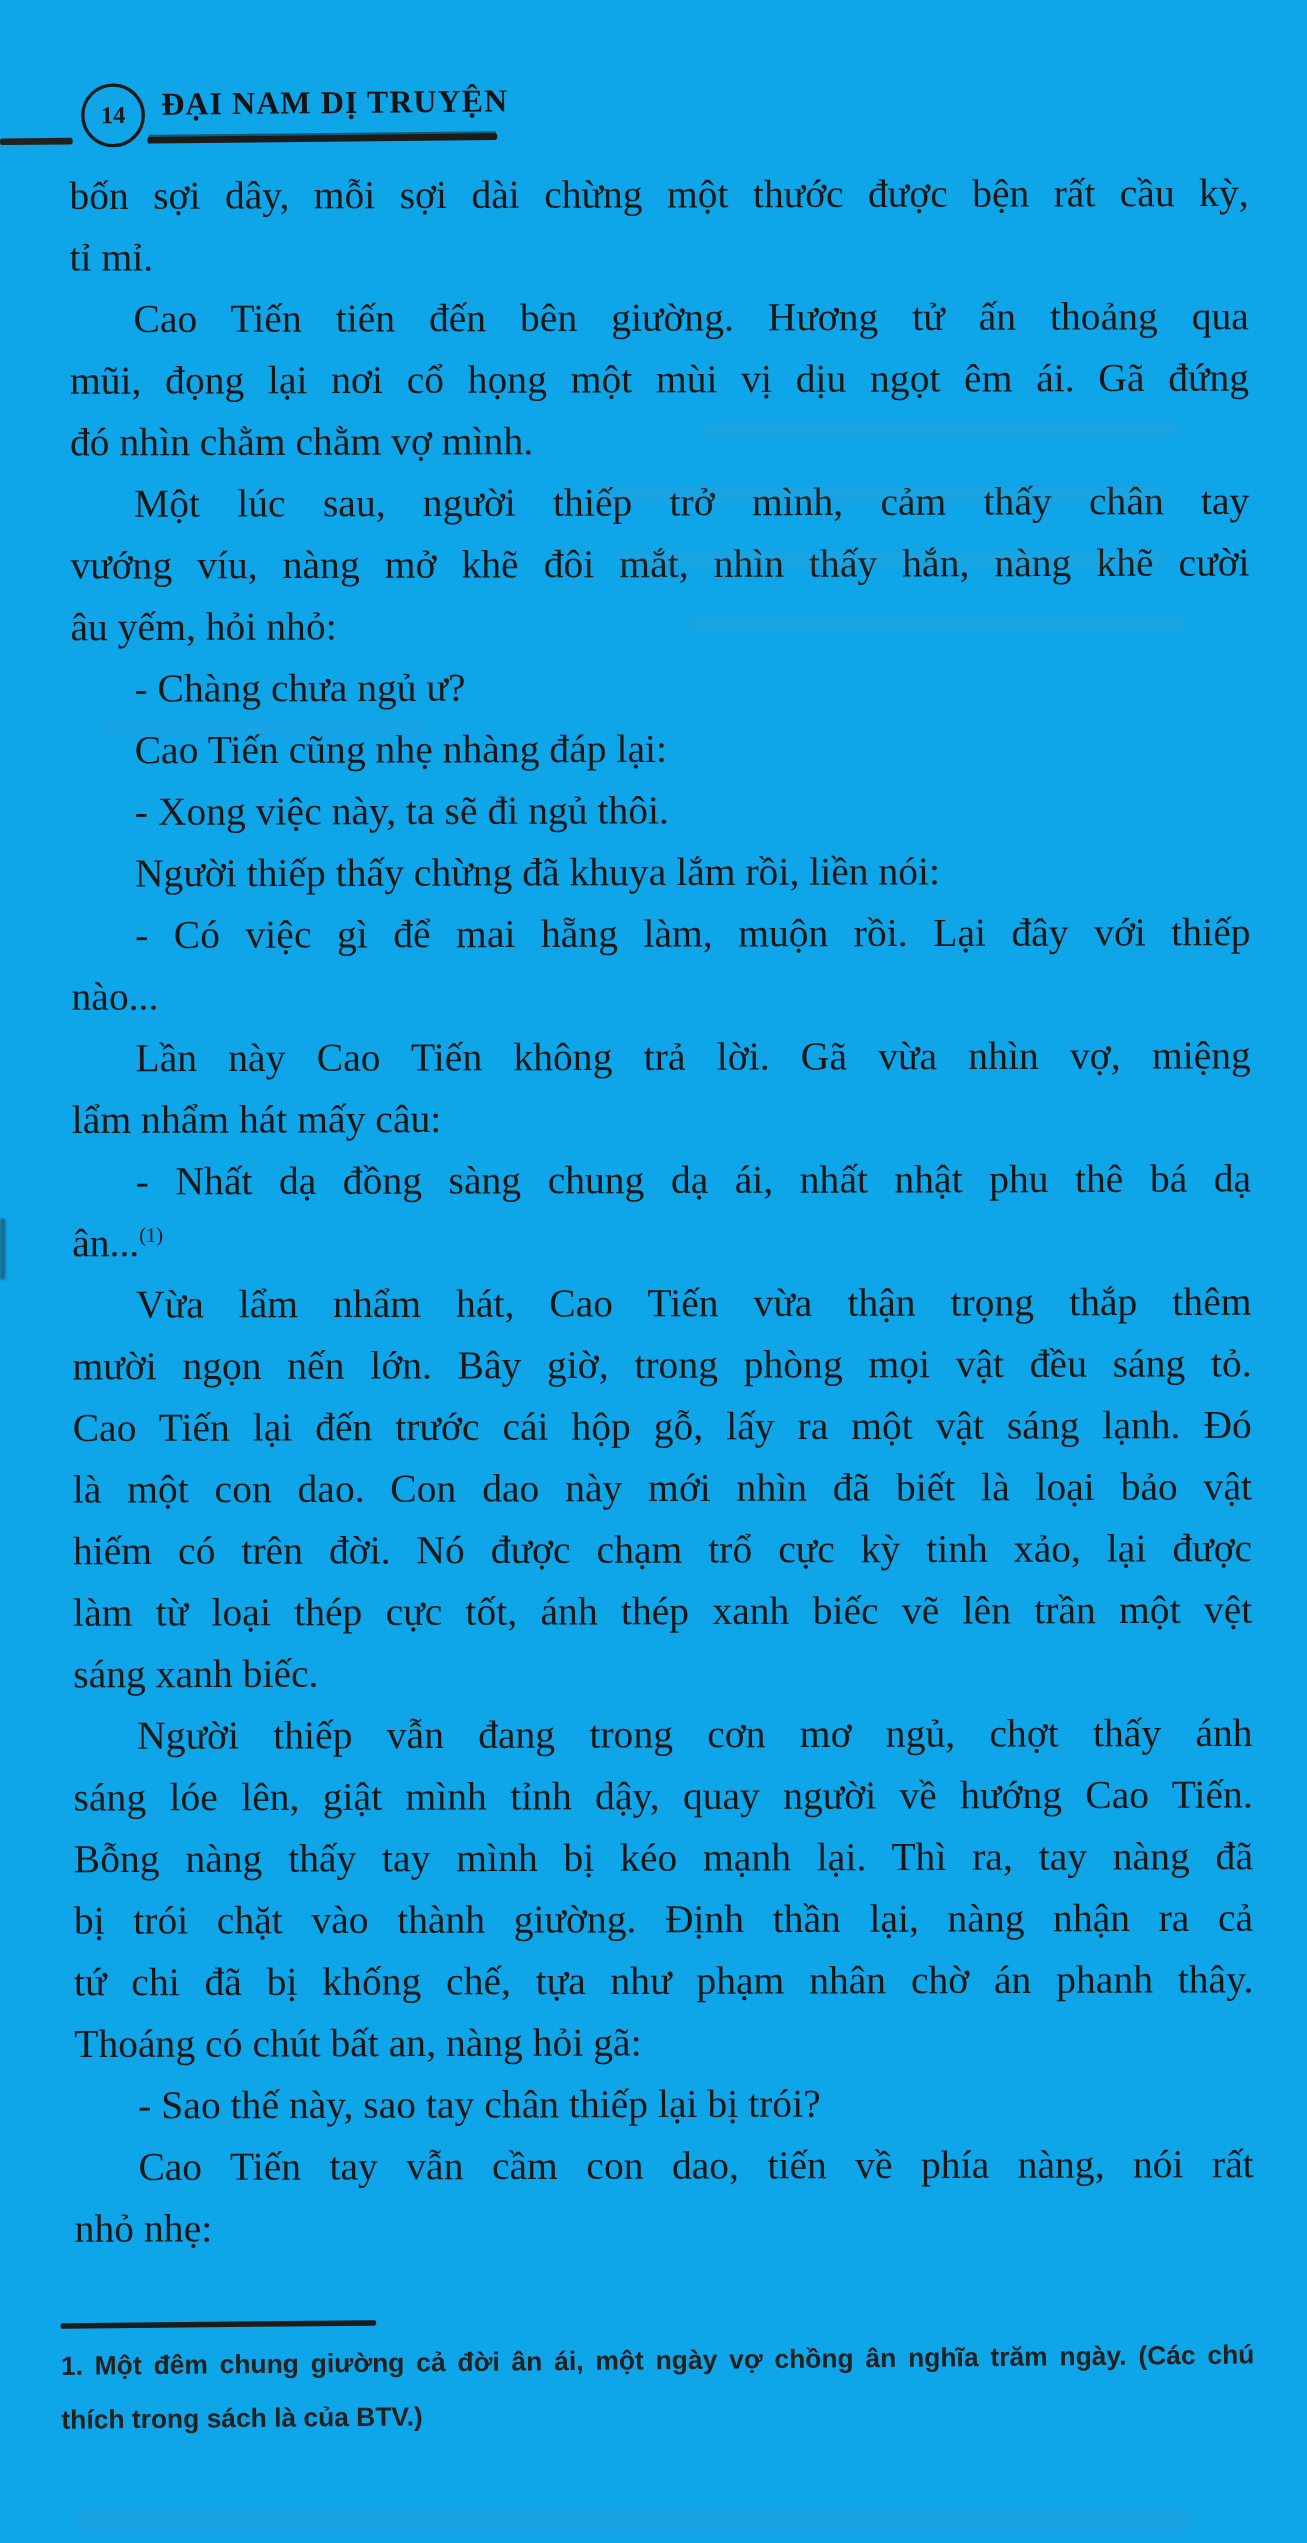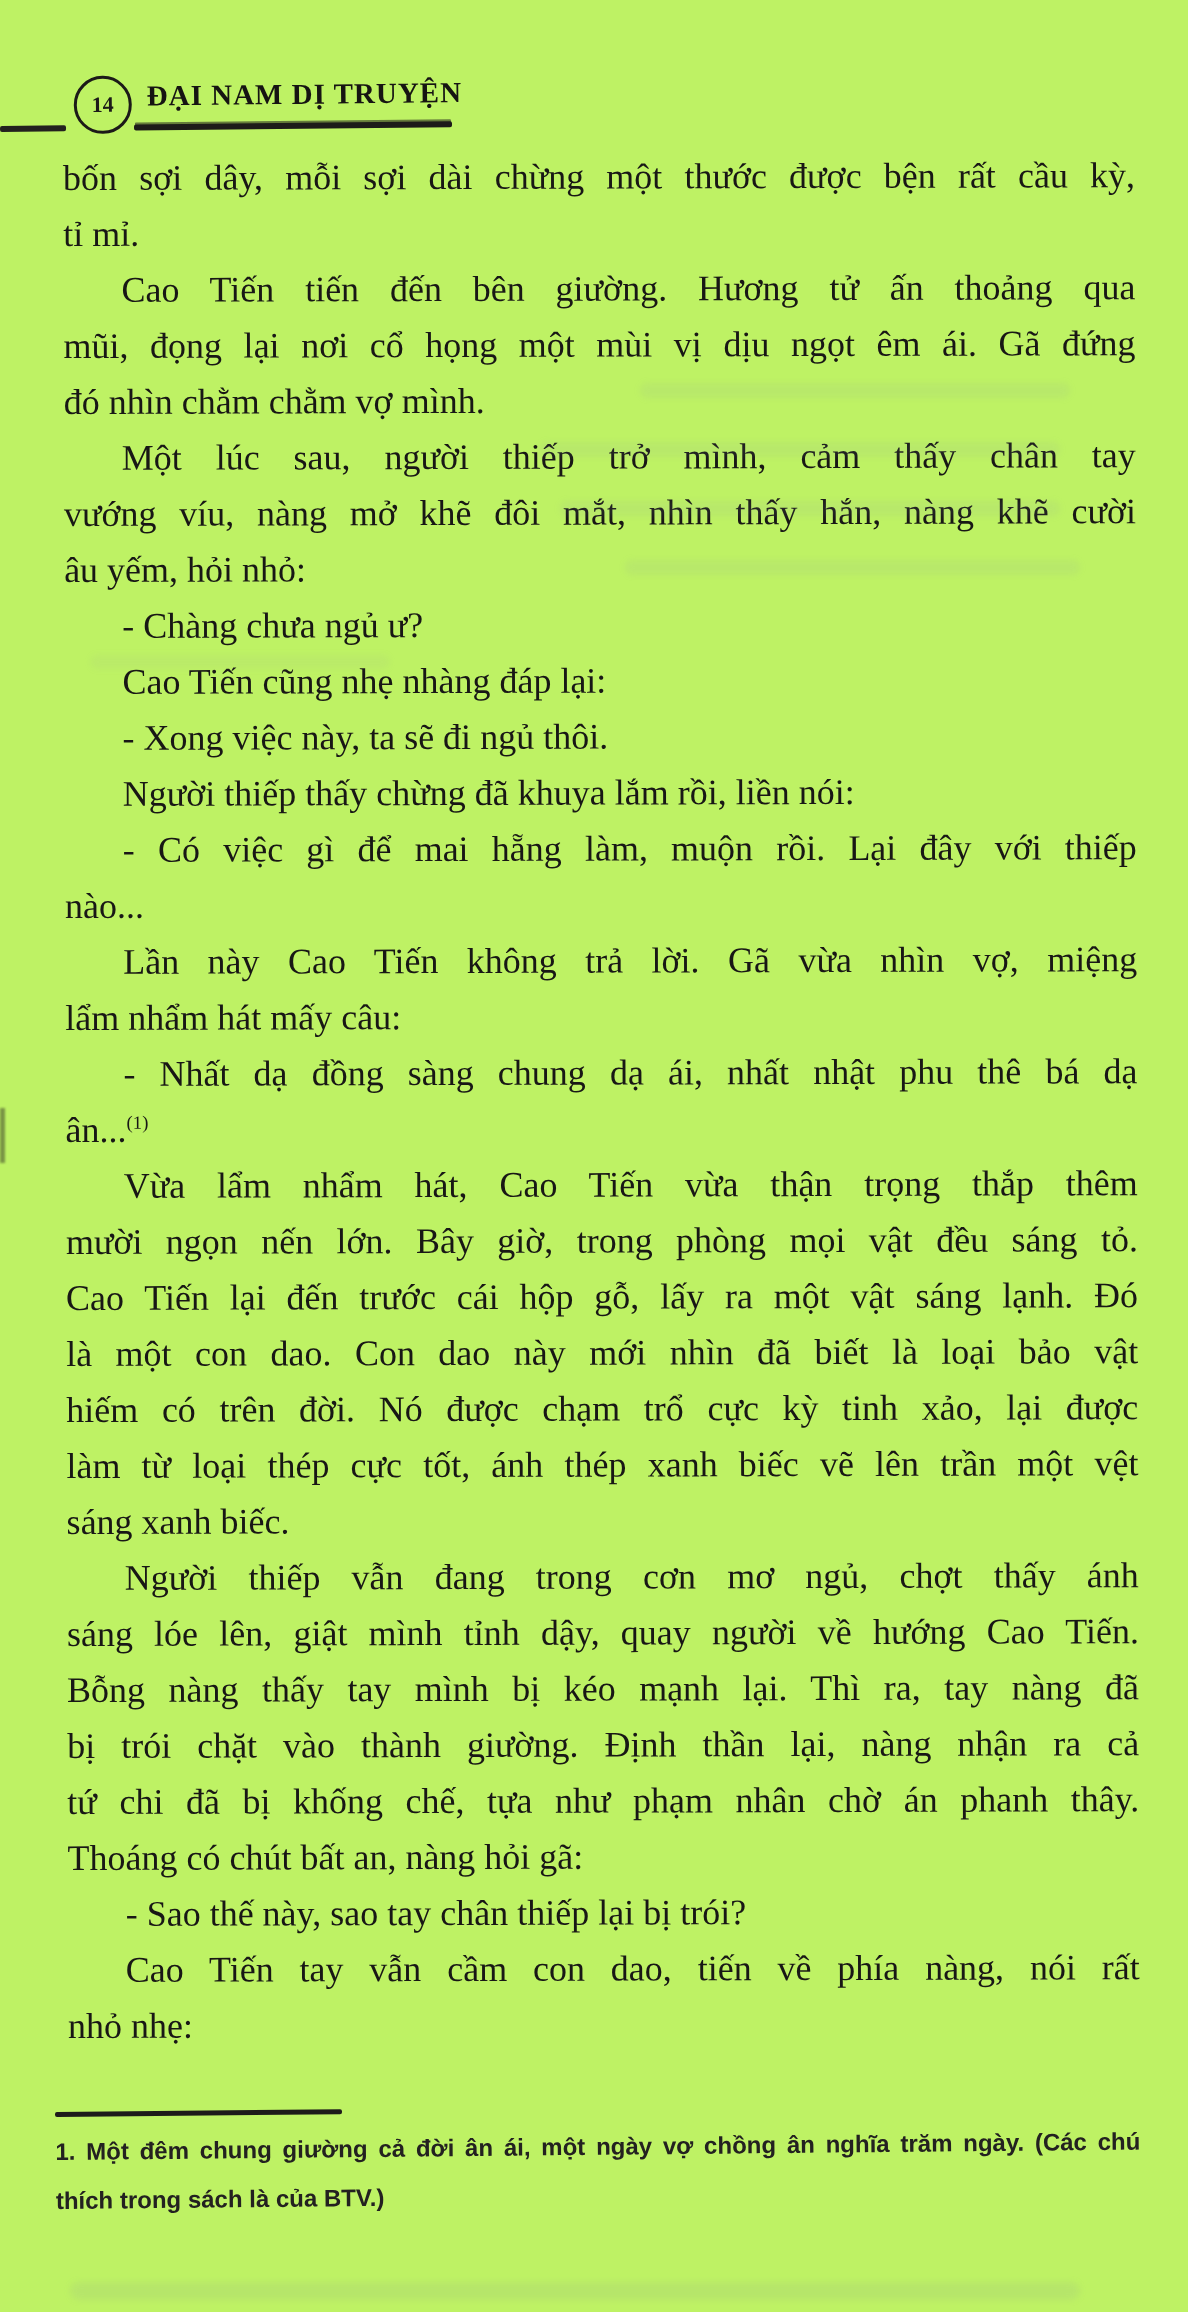--- a/index.html
+++ b/index.html
@@ -1,19 +1,19 @@
 <!DOCTYPE html>
 <html><head>
 <meta charset="utf-8">
 <style>
   html, body { margin:0; padding:0; background:#ffffff; }
   .page {
     position:relative;
     width:1188px; height:2312px;
-    background:#bef264;
+    background:#0ea5e9;
     overflow:hidden;
     font-family:"Liberation Serif", serif;
     color:#1b1b1b;
   }
 
   
   .hdr { position:absolute; left:0; top:70px; width:1188px; height:80px;
          transform:rotate(-0.6deg); transform-origin:90px 55px; }
   .hdr-rule-left { position:absolute; left:0; top:55px; width:66px; height:6px;
                    background:#23211f; border-radius:2px; }

